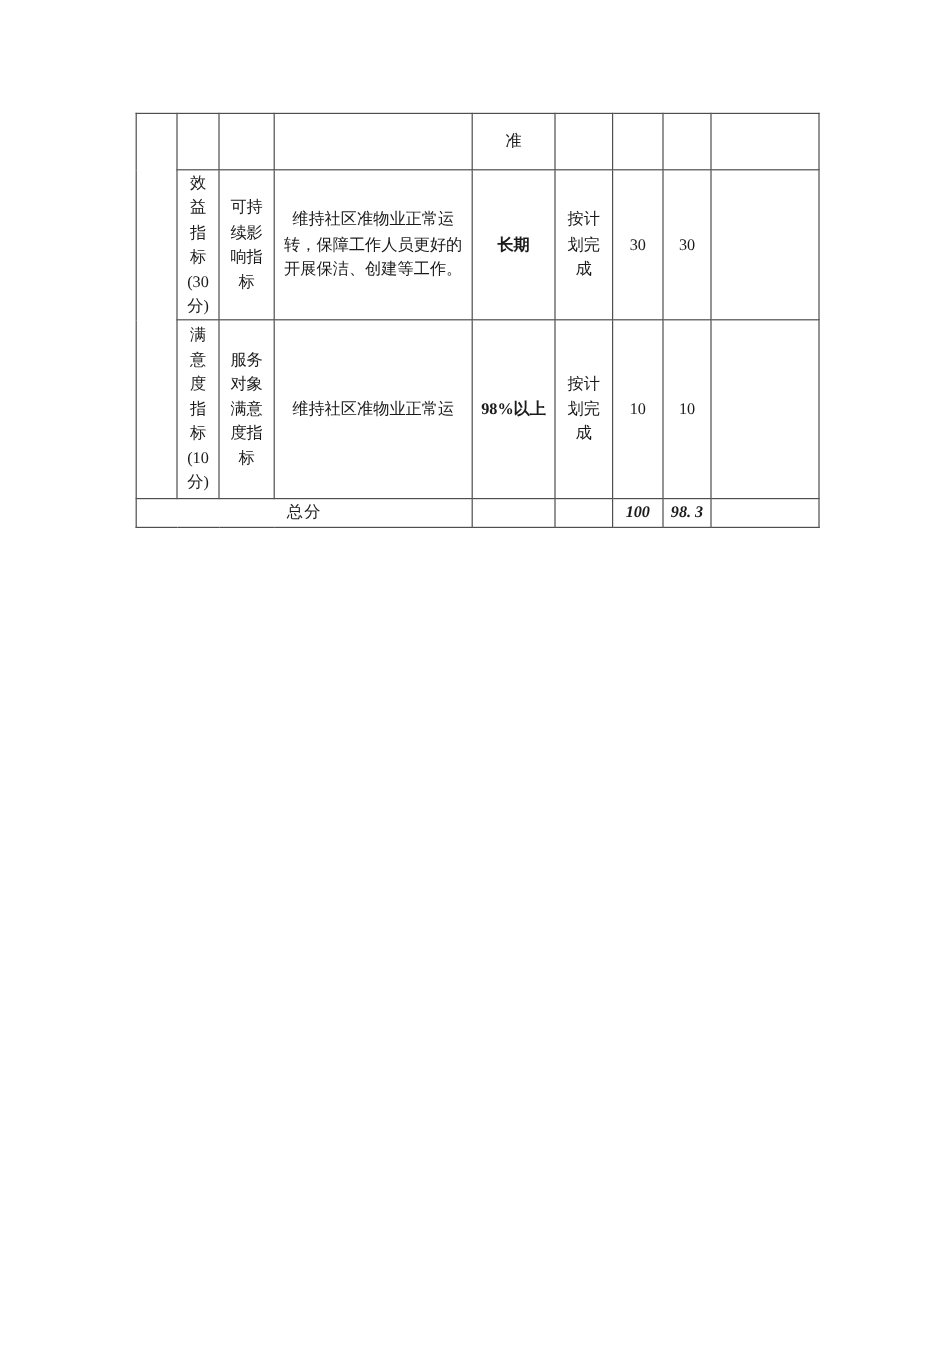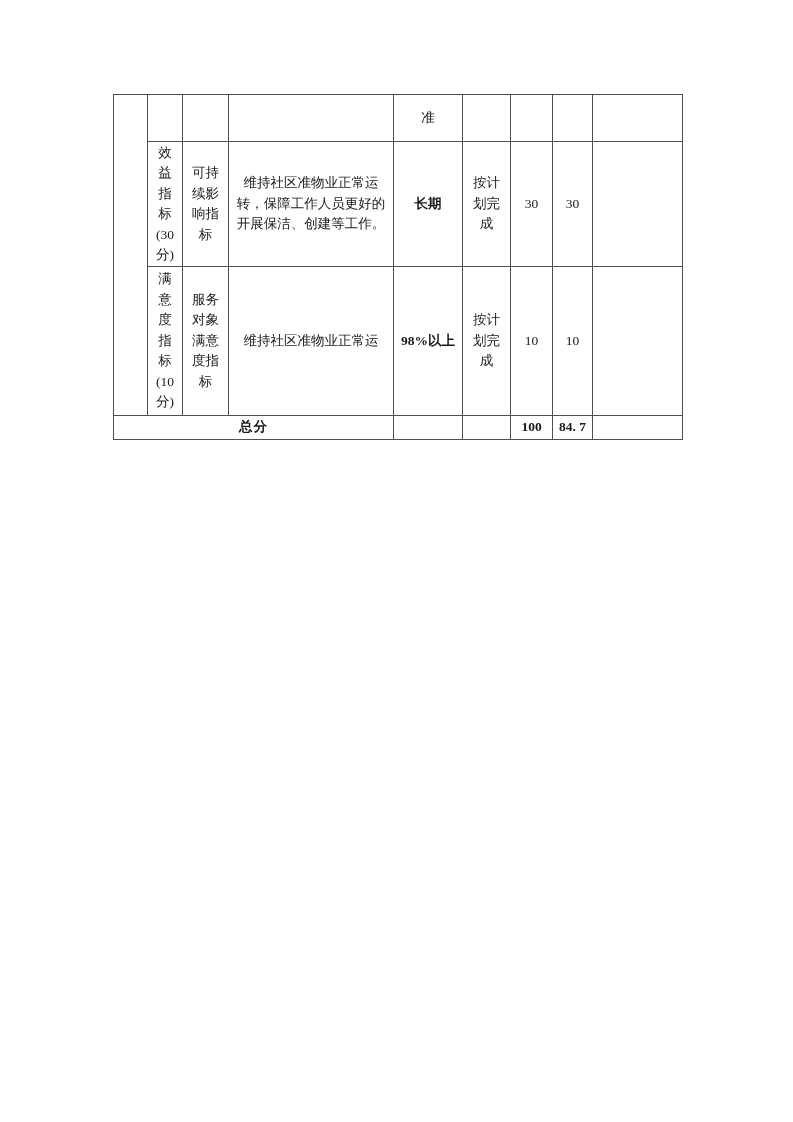--- a/index.html
+++ b/index.html
@@ -46,33 +46,34 @@
     padding: 0 2px 0 8px;
     line-height: 21px;
   }
   .cell-crit {
     text-align: left;
     padding-left: 7px;
     font-weight: bold;
   }
   .cell-num { font-size: 14px; }
   .cell-total-label {
-    font-weight: bold;
+    font-weight: normal;
     font-size: 14px;
     letter-spacing: 1px;
     border-right: none;
     border-bottom: 3px solid #141414;
   }
   .cell-border-gap {
     border-left: none;
     border-bottom: none;
   }
   .cell-total-num {
     font-weight: bold;
     font-size: 14px;
+    font-style: italic;
   }
 </style>
 </head>
 <body>
 
 <div class="page">
   <table class="doc-table">
     <colgroup>
       <col style="width:34px">
       <col style="width:35px">
@@ -138,18 +139,18 @@
 成</td>
         <td class="cell-num">10</td>
         <td class="cell-num">10</td>
         <td></td>
       </tr>
       <tr class="row-total">
         <td colspan="4" class="cell-total-label">总分</td>
         <td class="cell-border-gap"></td>
         <td></td>
         <td class="cell-total-num">100</td>
-        <td class="cell-total-num">84. 7</td>
+        <td class="cell-total-num">98. 3</td>
         <td></td>
       </tr>
     </tbody>
   </table>
 </div>
 
 </body></html>

